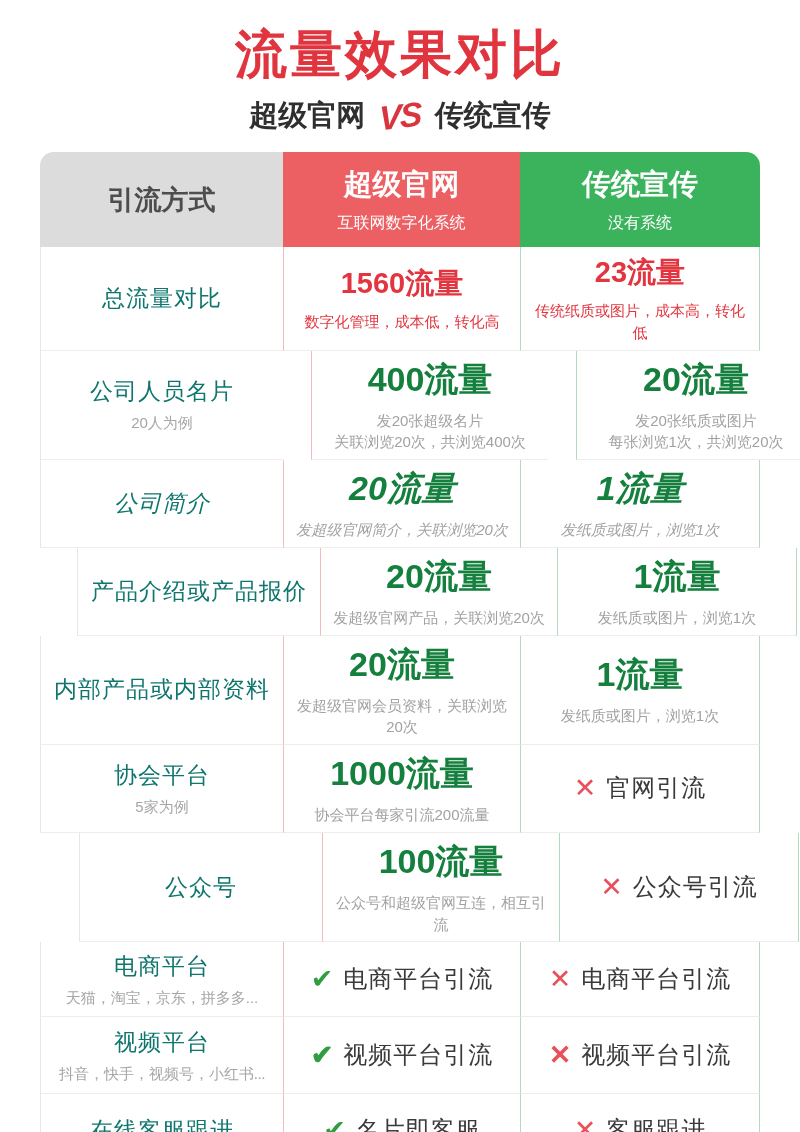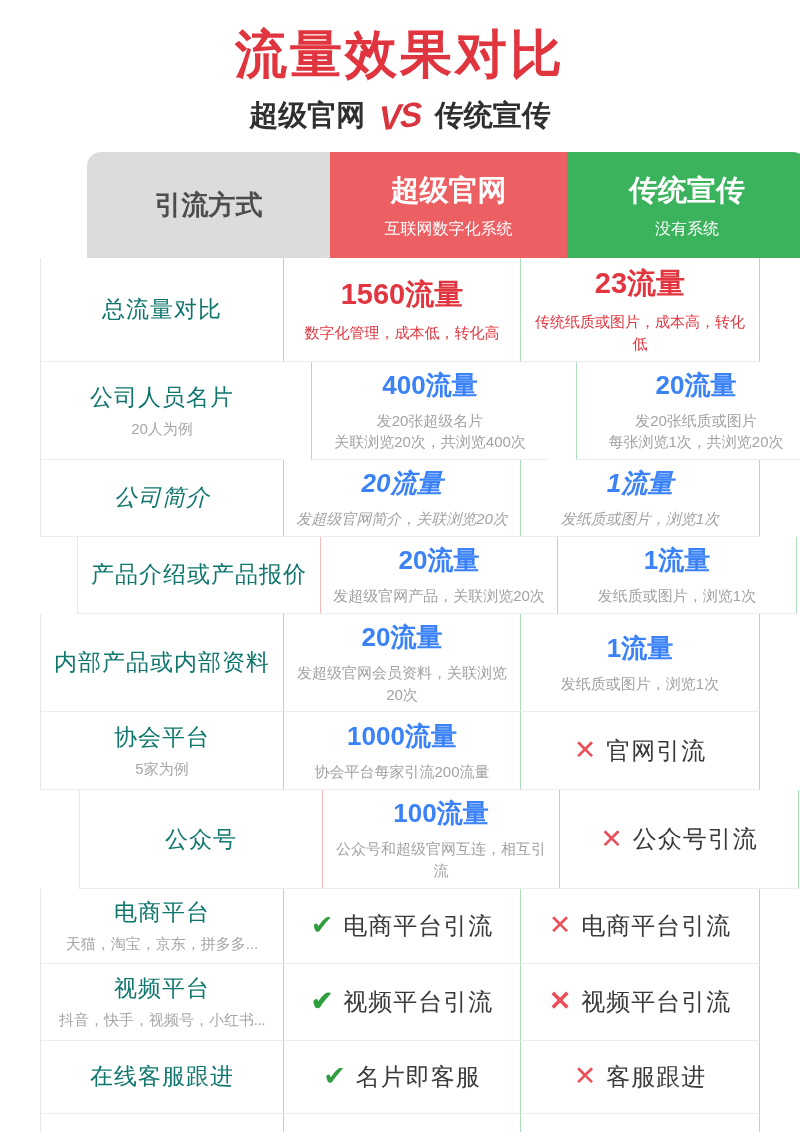--- a/index.html
+++ b/index.html
@@ -18,21 +18,21 @@
   }
   .subtitle .vs {
     color:#d8353f; font-style:italic; font-weight:900; font-size:34px;
     transform:rotate(-7deg) skewX(-6deg); display:inline-block; letter-spacing:-2px;
   }
 
   
   .cmp-table { width:720px; margin:0 auto; border-radius:14px; }
   .thead, .trow { display:grid; grid-template-columns:243px 237px 240px; }
 
-  .thead { height:106px;margin-left:47px; }
+  .thead { height:95px; }
   .th { display:flex; flex-direction:column; align-items:center; justify-content:center; }
   .th1 { background:#dcdcdc; border-top-left-radius:14px; }
   .th2 { background:#ec5f63; }
   .th3 { background:#3bb35c; border-top-right-radius:14px; }
   .th1 .h-title { color:#4d4d4d; font-size:27px; font-weight:700; }
   .th2 .h-title, .th3 .h-title { color:#ffffff; font-size:29px; font-weight:800; }
   .h-sub { color:#ffffff; font-size:16px; margin-top:8px; font-weight:400; }
 
   .cell {
     display:flex; flex-direction:column; align-items:center; justify-content:center;
@@ -42,21 +42,21 @@
   .c1 { border-left:1px solid #e7e7e7; }
   .c2 { border-left:1px solid #f5babc; }
   .c3 { border-left:1px solid #aedcbc; border-right:1px solid #aedcbc; }
   .trow:last-child .c1 { border-bottom:1px solid #e7e7e7; border-bottom-left-radius:14px; }
   .trow:last-child .c2 { border-bottom:1px solid #f5babc; }
   .trow:last-child .c3 { border-bottom:1px solid #aedcbc; border-bottom-right-radius:14px; }
 
   .lbl  { font-size:23px; color:#0f766e; font-weight:500; letter-spacing:1px; }
   .sub  { font-size:15px; color:#a6a6a6; margin-top:7px; }
 
-  .val  { font-size:26px; color:#3b82f6; font-weight:600; }
+  .val  { font-size:34px; color:#15803d; font-weight:600; }
   .desc { font-size:15px; color:#a2a2a2; margin-top:7px; line-height:1.45; white-space:pre-line; }
   .hl .val  { color:#e2353f; font-size:29px; font-weight:800; }
   .hl .desc { color:#e2353f; font-weight:500; }
 
   .markline { display:flex; align-items:center; gap:10px; }
   .mark { font-size:27px; font-weight:800; line-height:1; }
   .mark.check { color:#2f9e3f; }
   .mark.cross { color:#e9505a; }
   .mtxt { font-size:24px; color:#3a3a3a; font-weight:500; letter-spacing:1px; }
 </style>

